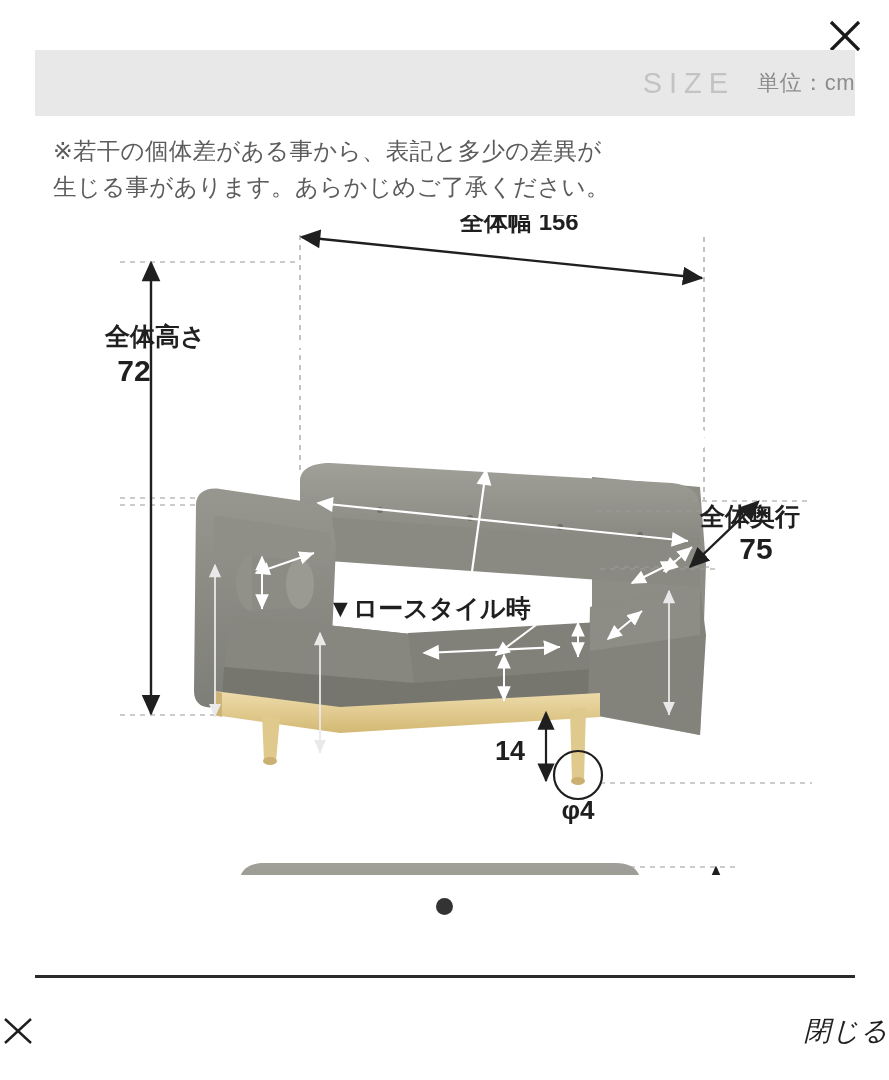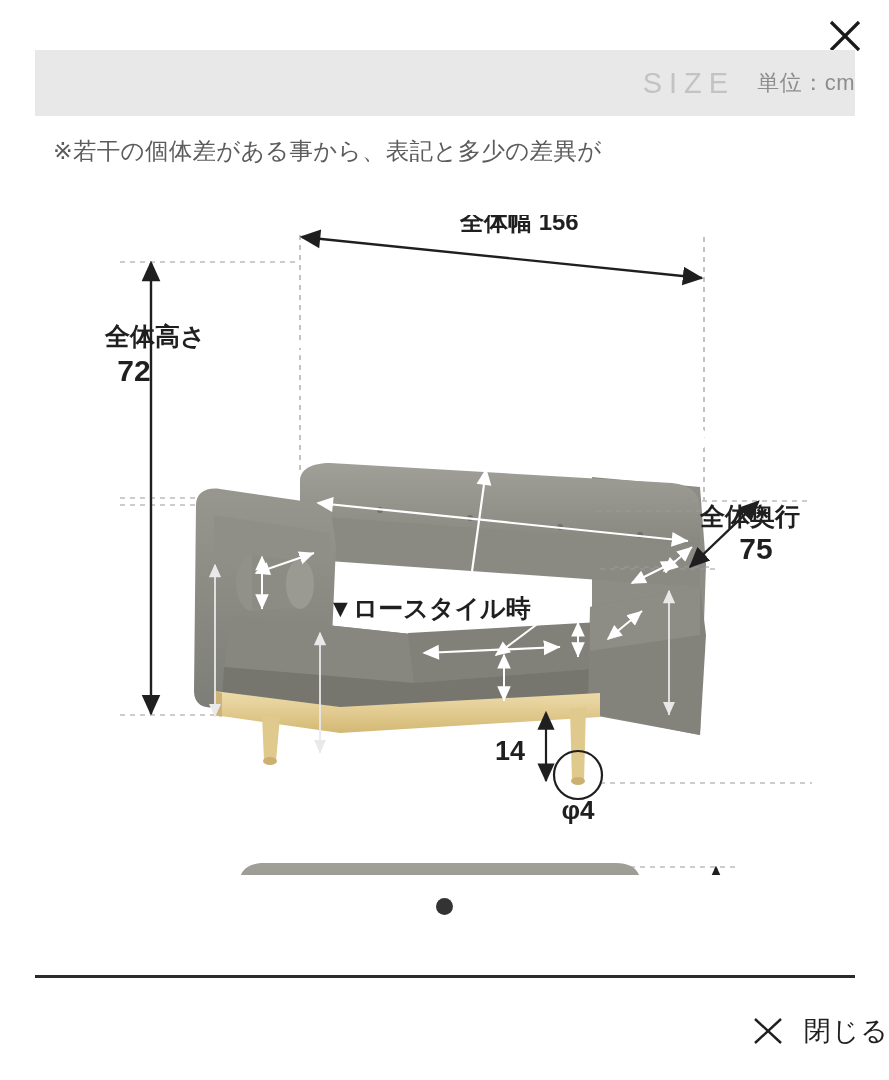--- a/index.html
+++ b/index.html
@@ -54,21 +54,21 @@
   }
   .dot { width: 17px; height: 17px; border-radius: 50%; background: #333333; }
 
   
   .divider {
     position: absolute; left: 35px; top: 975px; width: 820px; height: 3px;
     background: #2b2b2b;
   }
   .close-bar {
     position: absolute; left: 0; top: 1000px; width: 889px; height: 62px;
-    display:flex; align-items:center; justify-content:flex-end; cursor:pointer;
+    display:flex; align-items:center; justify-content:space-between; cursor:pointer;font-style:italic;
   }
   .close-x { width: 36px; height: 36px; margin-right: 18px; }
   .close-x svg { display:block; width:100%; height:100%; }
   .close-label { font-size: 27px; color: #1f1f1f; letter-spacing: 1px; }
 </style>
 </head>
 <body>
 
 <div id="root">
 
@@ -79,20 +79,21 @@
     </svg>
   </div>
 
   <div class="size-banner">
     <span class="size-word">SIZE</span>
     <span class="size-unit">単位：cm</span>
   </div>
 
   <div class="note">
     <div>※若干の個体差がある事から、表記と多少の差異が</div>
+    <div>生じる事があります。あらかじめご了承ください。</div>
   </div>
 
   <div class="stage">
     <svg width="889" height="660" viewBox="0 0 889 660">
       <defs>
         <marker id="ar" markerWidth="9" markerHeight="9" refX="8" refY="4.5" orient="auto">
           <path d="M0,0.6 L8.6,4.5 L0,8.4 z" fill="#1f1f1f"></path>
         </marker>
         <marker id="arS" markerWidth="9" markerHeight="9" refX="1" refY="4.5" orient="auto">
           <path d="M8.6,0.6 L0,4.5 L8.6,8.4 z" fill="#1f1f1f"></path>

